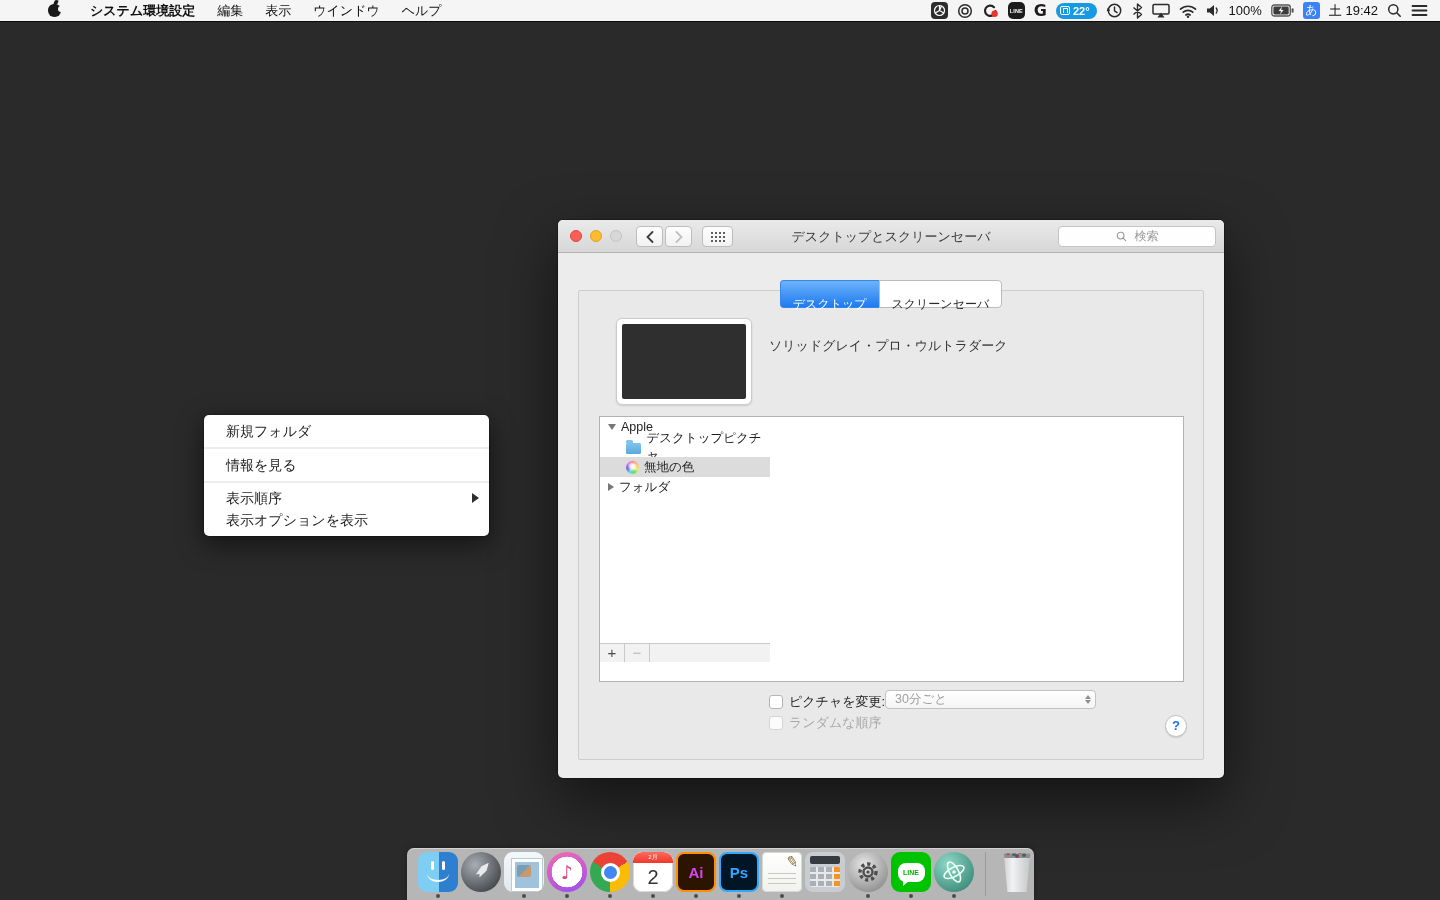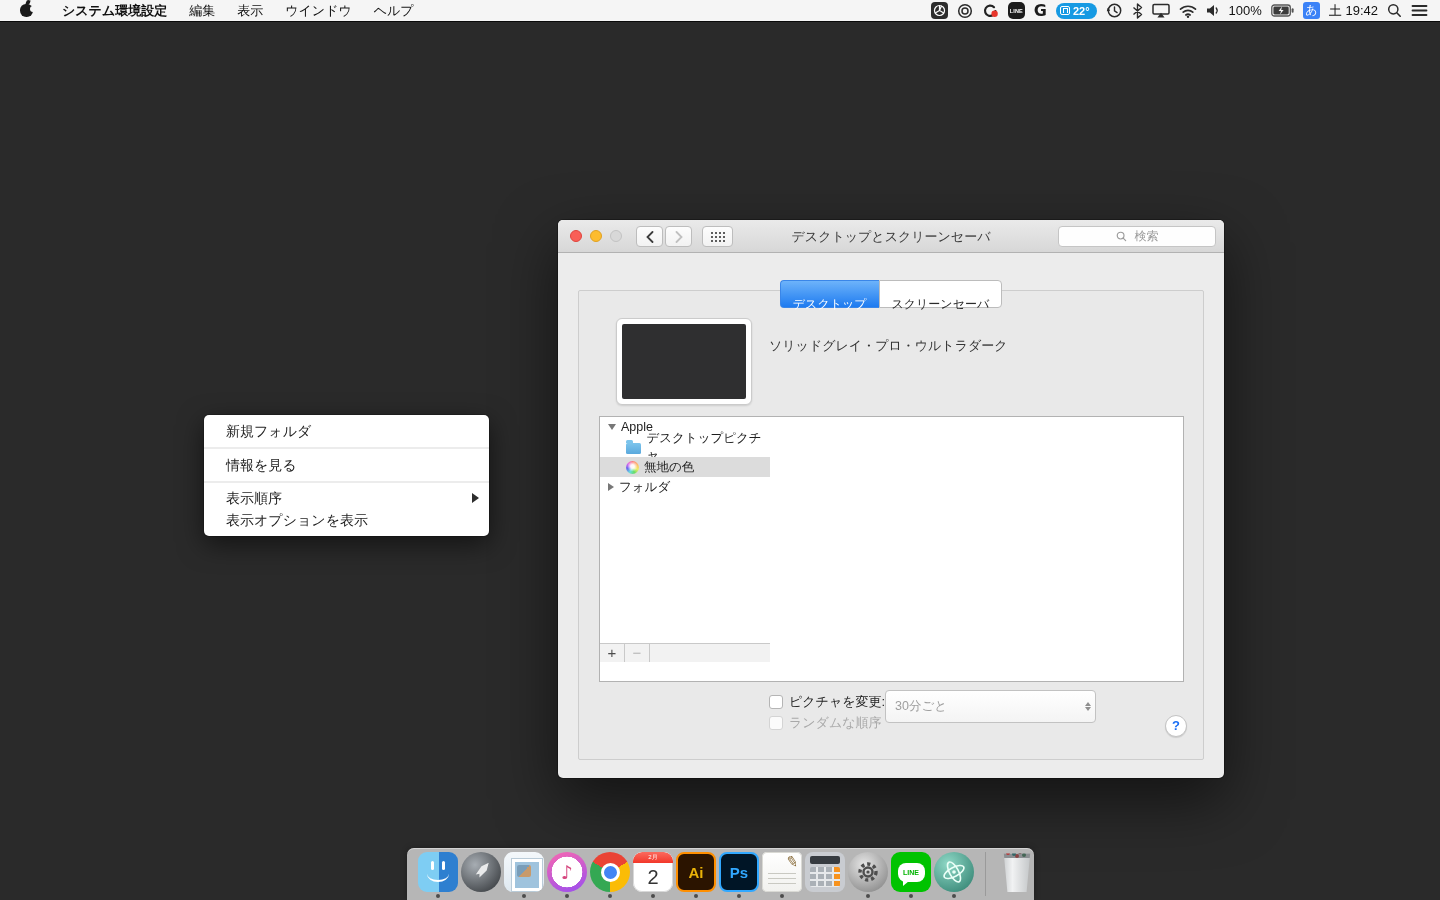--- a/index.html
+++ b/index.html
@@ -3,21 +3,21 @@
 <meta charset="utf-8">
 <style>
   * { margin:0; padding:0; box-sizing:border-box; }
   html,body { width:1440px; height:900px; overflow:hidden; }
   body { font-family:"Liberation Sans","DejaVu Sans",sans-serif; }
   .screen { position:relative; width:1440px; height:900px; background:#2a2a2a; overflow:hidden; }
 
   
   .menubar { position:absolute; top:0; left:0; width:100%; height:22px; background:#f5f5f5;
     display:flex; align-items:center; justify-content:space-between; font-size:13px; color:#111;
-    border-bottom:1px solid #0a0a0a; }
+    border-bottom:1px solid #0a0a0a;padding-left:28px; }
   .mb-left { display:flex; align-items:center; gap:0; height:100%; }
   .apple-logo { position:relative; width:13px; height:13px; background:#1a1a1a; border-radius:45% 45% 48% 48%; margin:0 18px 0 20px; }
   .apple-logo::before { content:""; position:absolute; top:-4px; left:6px; width:4px; height:5px; background:#1a1a1a; border-radius:60% 0 60% 0; transform:rotate(15deg); }
   .apple-logo::after { content:""; position:absolute; top:2px; right:-3px; width:6px; height:6px; background:#f5f5f5; border-radius:50%; }
   .mb-item { padding:0 11px; height:22px; line-height:22px; }
   .mb-item.app-name { font-weight:bold; }
   .mb-right { display:flex; align-items:center; gap:9px; padding-right:12px; height:100%; }
   .st { display:flex; align-items:center; height:22px; }
   .st svg { display:block; }
   .ic-dark-sq { width:17px; height:17px; background:#2d2d2d; border-radius:4px; display:flex; align-items:center; justify-content:center; }
@@ -94,21 +94,21 @@
   .swatch-grid { position:absolute; left:22px; top:10px; display:grid; grid-template-columns:repeat(4,77px); gap:7px 22px; }
   .swatch { width:77px; height:52px; box-shadow:0 2px 4px rgba(0,0,0,.4), 0 0 1px rgba(0,0,0,.25); }
   .swatch.white { box-shadow:0 0 0 1px #e0e0e0, 0 2px 4px rgba(0,0,0,.18); }
   .custom-color-btn { position:absolute; right:10px; bottom:12px; width:138px; height:19px; background:#fff; border:1px solid #c3c3c3;
     border-radius:4px; font-size:12px; color:#2b2b2b; text-align:center; line-height:17px; }
 
   .opt-row1 { position:absolute; left:190px; top:402px; display:flex; align-items:center; gap:6px; font-size:13px; color:#1e1e1e; }
   .opt-row2 { position:absolute; left:190px; top:423px; display:flex; align-items:center; gap:6px; font-size:13px; color:#a9a9a9; }
   .checkbox { width:14px; height:14px; background:#fff; border:1px solid #b5b5b5; border-radius:3px; }
   .checkbox.dim { border-color:#d4d4d4; background:#fbfbfb; }
-  .dropdown { position:absolute; left:306px; top:399px; width:211px; height:33px; background:linear-gradient(#fff,#f4f4f4);
+  .dropdown { position:absolute; left:306px; top:399px; width:211px; height:19px; background:linear-gradient(#fff,#f4f4f4);
     border:1px solid #c2c2c2; border-radius:4px; display:flex; align-items:center; justify-content:space-between;
     padding:0 4px 0 9px; font-size:12.5px; color:#9f9f9f; }
   .stepper { display:flex; flex-direction:column; align-items:center; gap:1px; }
   .stepper .up { width:0;height:0;border-bottom:4px solid #8f8f8f;border-left:3.5px solid transparent;border-right:3.5px solid transparent; }
   .stepper .down { width:0;height:0;border-top:4px solid #8f8f8f;border-left:3.5px solid transparent;border-right:3.5px solid transparent; }
   .help-btn { position:absolute; left:586px; top:424px; width:22px; height:22px; border-radius:50%; background:#fff;
     border:1px solid #c3c3c3; color:#1a6ff5; font-size:13px; font-weight:bold; text-align:center; line-height:20px;
     box-shadow:0 1px 1px rgba(0,0,0,.12); }
 
   
@@ -141,21 +141,21 @@
   .di.chrome { border-radius:50%;
     background:conic-gradient(from -60deg, #ea4335 0 120deg, #fbbc05 120deg 240deg, #34a853 240deg 360deg); }
   .di.chrome::after { content:""; position:absolute; left:50%; top:50%; width:13px; height:13px; margin:-9.5px 0 0 -9.5px;
     background:#4285f4; border:3px solid #fff; border-radius:50%; }
   .di.calendar { background:#fff; box-shadow:inset 0 0 0 1px #d8d8d8; }
   .cal-month { position:absolute; top:0; left:0; right:0; height:11px; background:linear-gradient(#fb6a5d,#f2372a);
     color:#fff; font-size:6px; text-align:center; line-height:11px; border-radius:9px 9px 0 0; }
   .cal-day { position:absolute; top:11px; left:0; right:0; bottom:0; display:flex; align-items:center; justify-content:center;
     font-size:20px; font-weight:300; color:#333; }
   .di.illustrator { background:#2b1400; border:2.5px solid #ff8f00; display:flex; align-items:center; justify-content:center;
-    color:#eab308; font-weight:bold; font-size:15px; border-radius:8px; }
+    color:#d946ef; font-weight:bold; font-size:15px; border-radius:8px; }
   .di.photoshop { background:#001526; border:2.5px solid #31a8ff; display:flex; align-items:center; justify-content:center;
     color:#31a8ff; font-weight:bold; font-size:15px; border-radius:8px; }
   .di.notes { background:linear-gradient(#ffffff,#f1f1ee); border-radius:5px; box-shadow:inset 0 0 0 1px #d9d9d4; }
   .di.notes::before { content:""; position:absolute; left:6px; right:6px; top:17px; height:18px;
     background:repeating-linear-gradient(#0000 0 4px, #c9c9c2 4px 5px); }
   .di.notes .glyph { position:absolute; right:3px; top:1px; font-size:15px; color:#8a6d3b; transform:rotate(10deg); }
   .di.calculator { background:#c9ccd1; border-radius:8px; }
   .di.calculator::before { content:""; position:absolute; left:5px; right:5px; top:4px; height:8px; background:#363b40; border-radius:2px; }
   .di.calculator::after { content:""; position:absolute; left:5px; right:5px; top:15px; bottom:5px;
     background:linear-gradient(90deg,#aab0b6 0 72%, #f7931e 72%),

